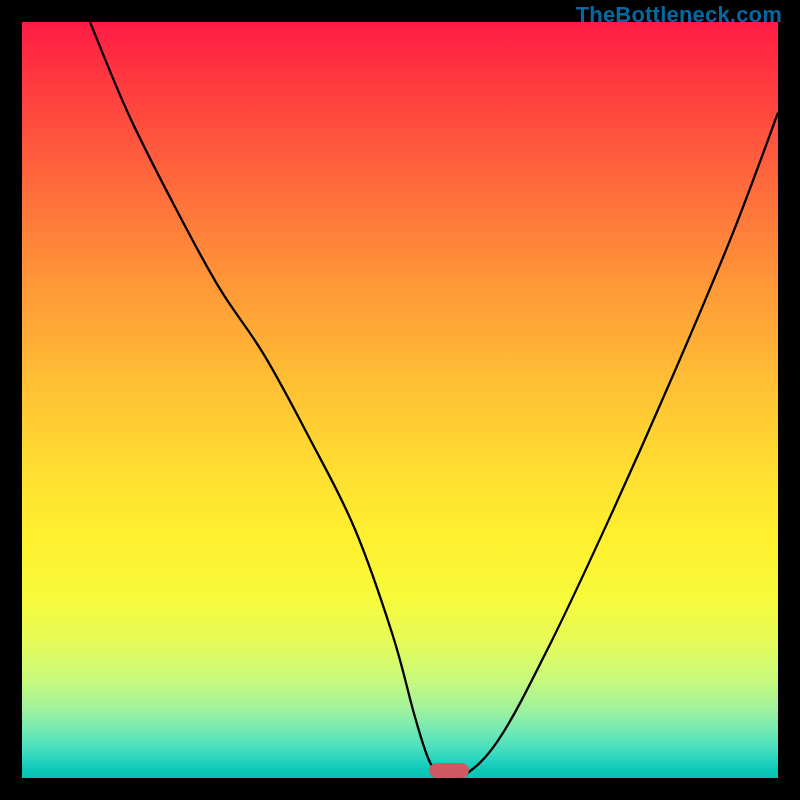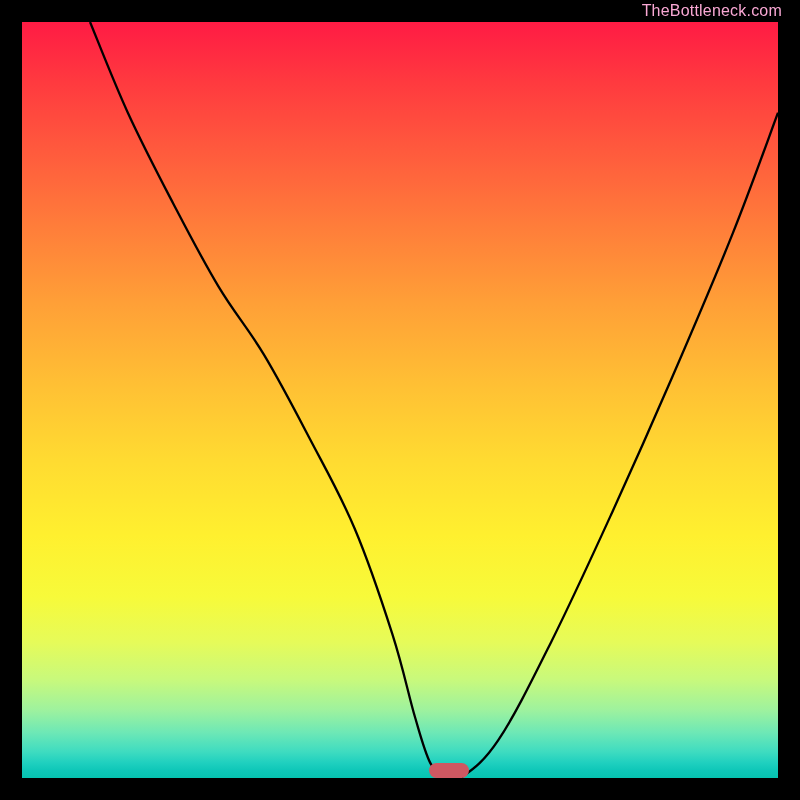--- a/index.html
+++ b/index.html
@@ -15,24 +15,24 @@
     width: 800px;
     height: 800px;
     position: relative;
     box-sizing: border-box;
     padding: 22px;
   }
   .watermark {
     position: absolute;
     top: 2px;
     right: 18px;
-    color: #f9a8d4;
-    font-size: 16px;
+    color: #0369a1;
+    font-size: 22px;
     letter-spacing: 0.2px;
-    font-weight: 400;
+    font-weight: 700;
   }
   .plot {
     position: absolute;
     left: 22px;
     top: 22px;
     width: 756px;
     height: 756px;
     overflow: hidden;
   }
   .gradient-bg {

